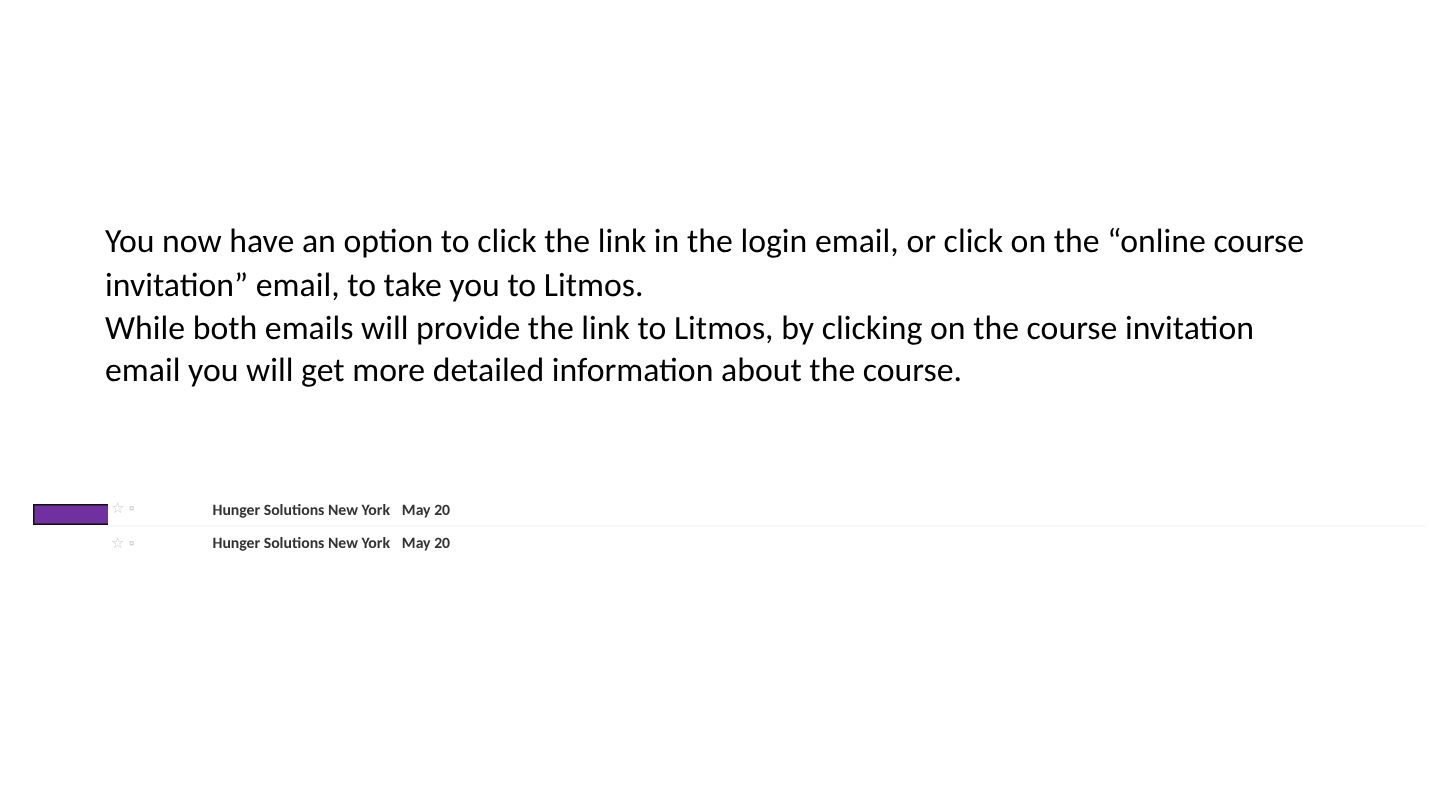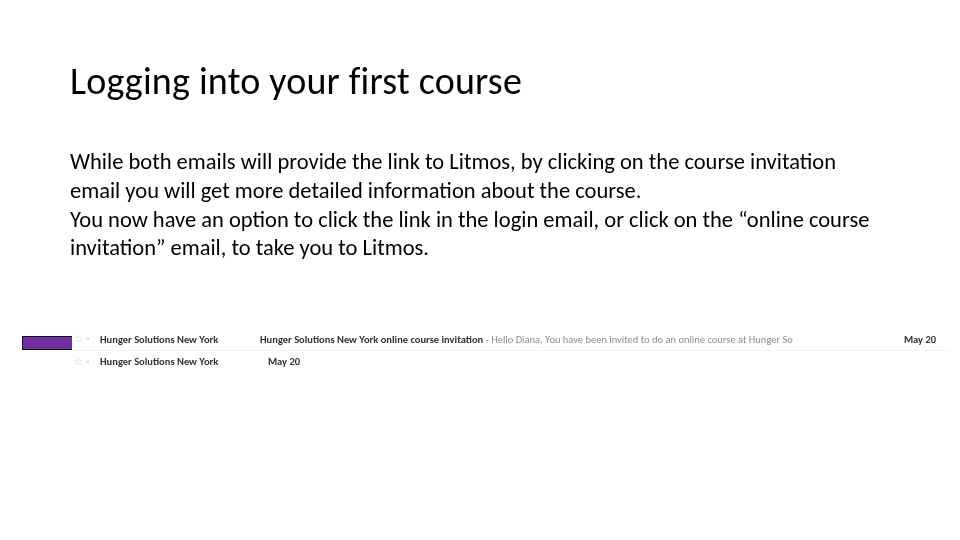--- a/index.html
+++ b/index.html
@@ -11,53 +11,49 @@
   .arrow-wrap { position: absolute; left: 22px; top: 331px; width: 80px; height: 24px; }
   .arrow-body { width: 60px; height: 14px; background: #7030a0; border: 1px solid #111; position: absolute; left: 0; top: 5px; }
   .arrow-head { position: absolute; left: 59px; top: 0; width: 0; height: 0; border-top: 12px solid transparent; border-bottom: 12px solid transparent; border-left: 18px solid #7030a0; }
   .arrow-head::after { content: ""; position: absolute; left: -18px; top: -12px; width: 0; height: 0; border-top: 12px solid transparent; border-bottom: 12px solid transparent; border-left: 18px solid #111; z-index: -1; }
   .inbox { position: absolute; left: 72px; top: 328px; width: 878px; }
   .row { display: flex; align-items: center; height: 22px; font-size: 10.5px; color: #555; border-top: 1px solid #f4f4f4; background: #fff; }
   .row:first-child { border-top: none; }
   .row .lead { width: 28px; display: flex; align-items: center; gap: 3px; padding-left: 2px; color: #999; }
   .row .star { font-size: 10px; color: #c9c9c9; line-height: 1; }
   .row .tag { font-size: 10px; color: #c9c9c9; line-height: 1; }
-  .row .sender { width: 160px; font-weight: 700; color: #333; white-space: nowrap; overflow: hidden; text-overflow: clip; }
+  .row .sender { width: 160px; font-weight: 700; color: #333; white-space: nowrap; overflow: hidden; text-overflow: clip; text-align: right; }
   .row .subjwrap { flex: 1; white-space: nowrap; overflow: hidden; text-overflow: clip; color: #777; }
   .row .subjwrap .subj { font-weight: 700; color: #333; }
   .row .subjwrap .prev { color: #8e8e8e; }
   .row .date { width: 54px; text-align: center; font-weight: 700; color: #333; padding-right: 6px; }
 </style>
 </head>
 <body>
 
 <div class="slide">
 
-  <h1 class="title">Logging into your first course</h1>
 
   <div class="body-text">
+    <p>You now have an option to click the link in the login email, or click on the “online course invitation” email, to take you to Litmos.</p>
     <p>While both emails will provide the link to Litmos, by clicking on the course invitation email you will get more detailed information about the course.</p>
-    <p>You now have an option to click the link in the login email, or click on the “online course invitation” email, to take you to Litmos.</p>
   </div>
 
   <div class="arrow-wrap">
     <div class="arrow-body"></div>
     <div class="arrow-head"></div>
   </div>
 
   <div class="inbox">
     <div class="row">
       <div class="lead">
         <span class="star">☆</span>
         <span class="tag">▫</span>
       </div>
       <div class="sender">Hunger Solutions New York</div>
-      <div class="subjwrap">
-        <span class="subj">Hunger Solutions New York online course invitation</span><span class="prev"> - Hello Diana, You have been invited to do an online course at Hunger So</span>
-      </div>
       <div class="date">May 20</div>
     </div>
     <div class="row">
       <div class="lead">
         <span class="star">☆</span>
         <span class="tag">▫</span>
       </div>
       <div class="sender">Hunger Solutions New York</div>
       <div class="date">May 20</div>
     </div>

